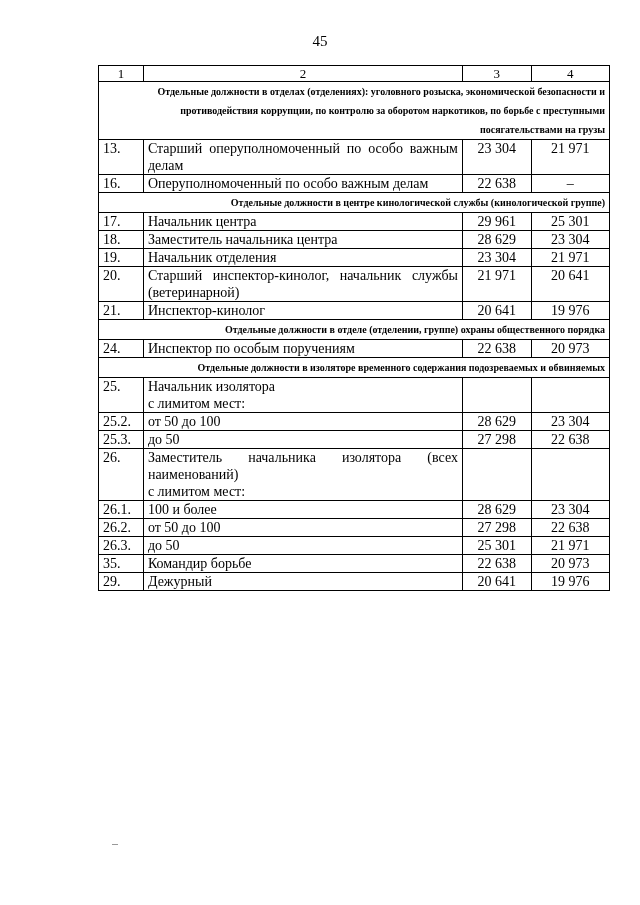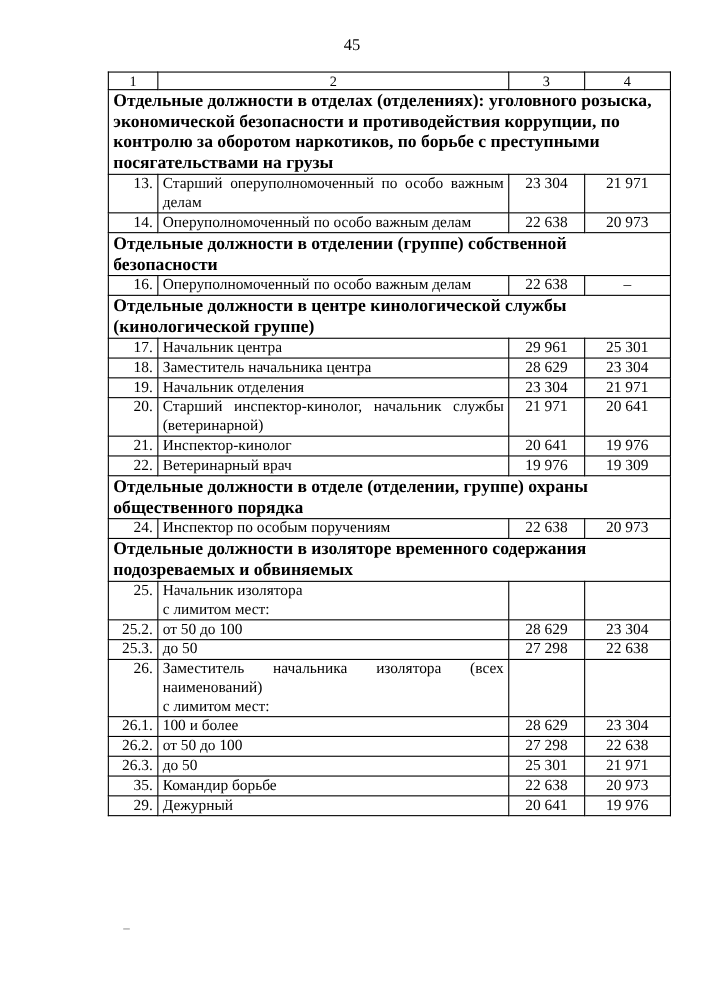--- a/index.html
+++ b/index.html
@@ -1,26 +1,26 @@
 <!DOCTYPE html>
 <html><head>
 <meta charset="utf-8">
 <style>
   html, body { margin: 0; padding: 0; background: #ffffff; }
   body { width: 640px; height: 905px; position: relative; overflow: hidden;
          font-family: "Liberation Serif", serif; color: #000; }
   .page-number { position: absolute; top: 33px; left: 0; width: 640px; text-align: center; font-size: 15px; }
   table.doc { position: absolute; left: 98px; top: 65px; width: 512px; border-collapse: collapse; font-size: 14px; line-height: 17px; }
   table.doc td { border: 1px solid #000; padding: 0 4px; vertical-align: top; }
-  td.c1 { width: 36px; text-align: right; }
+  td.c1 { width: 36px; text-align: left; }
   td.c2 { width: 312px; text-align: justify; }
   td.c3 { width: 60px; text-align: center; }
   td.c4 { width: 70px; text-align: center; }
   tr.colnums td { text-align: center; line-height: 15px; font-size: 13px; }
-  td.section { text-align: left; font-weight: bold; font-size: 16px; line-height: 19px; padding: 1px 2px; }
+  td.section { text-align: right; font-weight: bold; font-size: 10px; line-height: 19px; padding: 1px 2px; }
   .mark { position: absolute; left: 112px; top: 844px; width: 6px; height: 1px; background: #999; }
 </style>
 </head>
 <body>
 
 <div class="page-number">45</div>
 
 <table class="doc">
   <tbody id="tbody">
     <tr class="colnums">
@@ -32,31 +32,20 @@
   <tr>
         <td colspan="4" class="section">Отдельные должности в отделах (отделениях): уголовного розыска, экономической безопасности и противодействия коррупции, по контролю за оборотом наркотиков, по борьбе с преступными посягательствами на грузы</td>
       </tr>
       <tr>
         <td class="c1">13.</td>
         <td class="c2">
           <div>Старший оперуполномоченный по особо важным делам</div>
         </td>
         <td class="c3">23 304</td>
         <td class="c4">21 971</td>
-      </tr>
-      <tr>
-        <td class="c1">14.</td>
-        <td class="c2">
-          <div>Оперуполномоченный по особо важным делам</div>
-        </td>
-        <td class="c3">22 638</td>
-        <td class="c4">20 973</td>
-      </tr>
-      <tr>
-        <td colspan="4" class="section">Отдельные должности в отделении (группе) собственной безопасности</td>
       </tr>
       <tr>
         <td class="c1">16.</td>
         <td class="c2">
           <div>Оперуполномоченный по особо важным делам</div>
         </td>
         <td class="c3">22 638</td>
         <td class="c4">–</td>
       </tr>
       <tr>
@@ -94,28 +83,20 @@
         <td class="c3">21 971</td>
         <td class="c4">20 641</td>
       </tr>
       <tr>
         <td class="c1">21.</td>
         <td class="c2">
           <div>Инспектор-кинолог</div>
         </td>
         <td class="c3">20 641</td>
         <td class="c4">19 976</td>
-      </tr>
-      <tr>
-        <td class="c1">22.</td>
-        <td class="c2">
-          <div>Ветеринарный врач</div>
-        </td>
-        <td class="c3">19 976</td>
-        <td class="c4">19 309</td>
       </tr>
       <tr>
         <td colspan="4" class="section">Отдельные должности в отделе (отделении, группе) охраны общественного порядка</td>
       </tr>
       <tr>
         <td class="c1">24.</td>
         <td class="c2">
           <div>Инспектор по особым поручениям</div>
         </td>
         <td class="c3">22 638</td>

